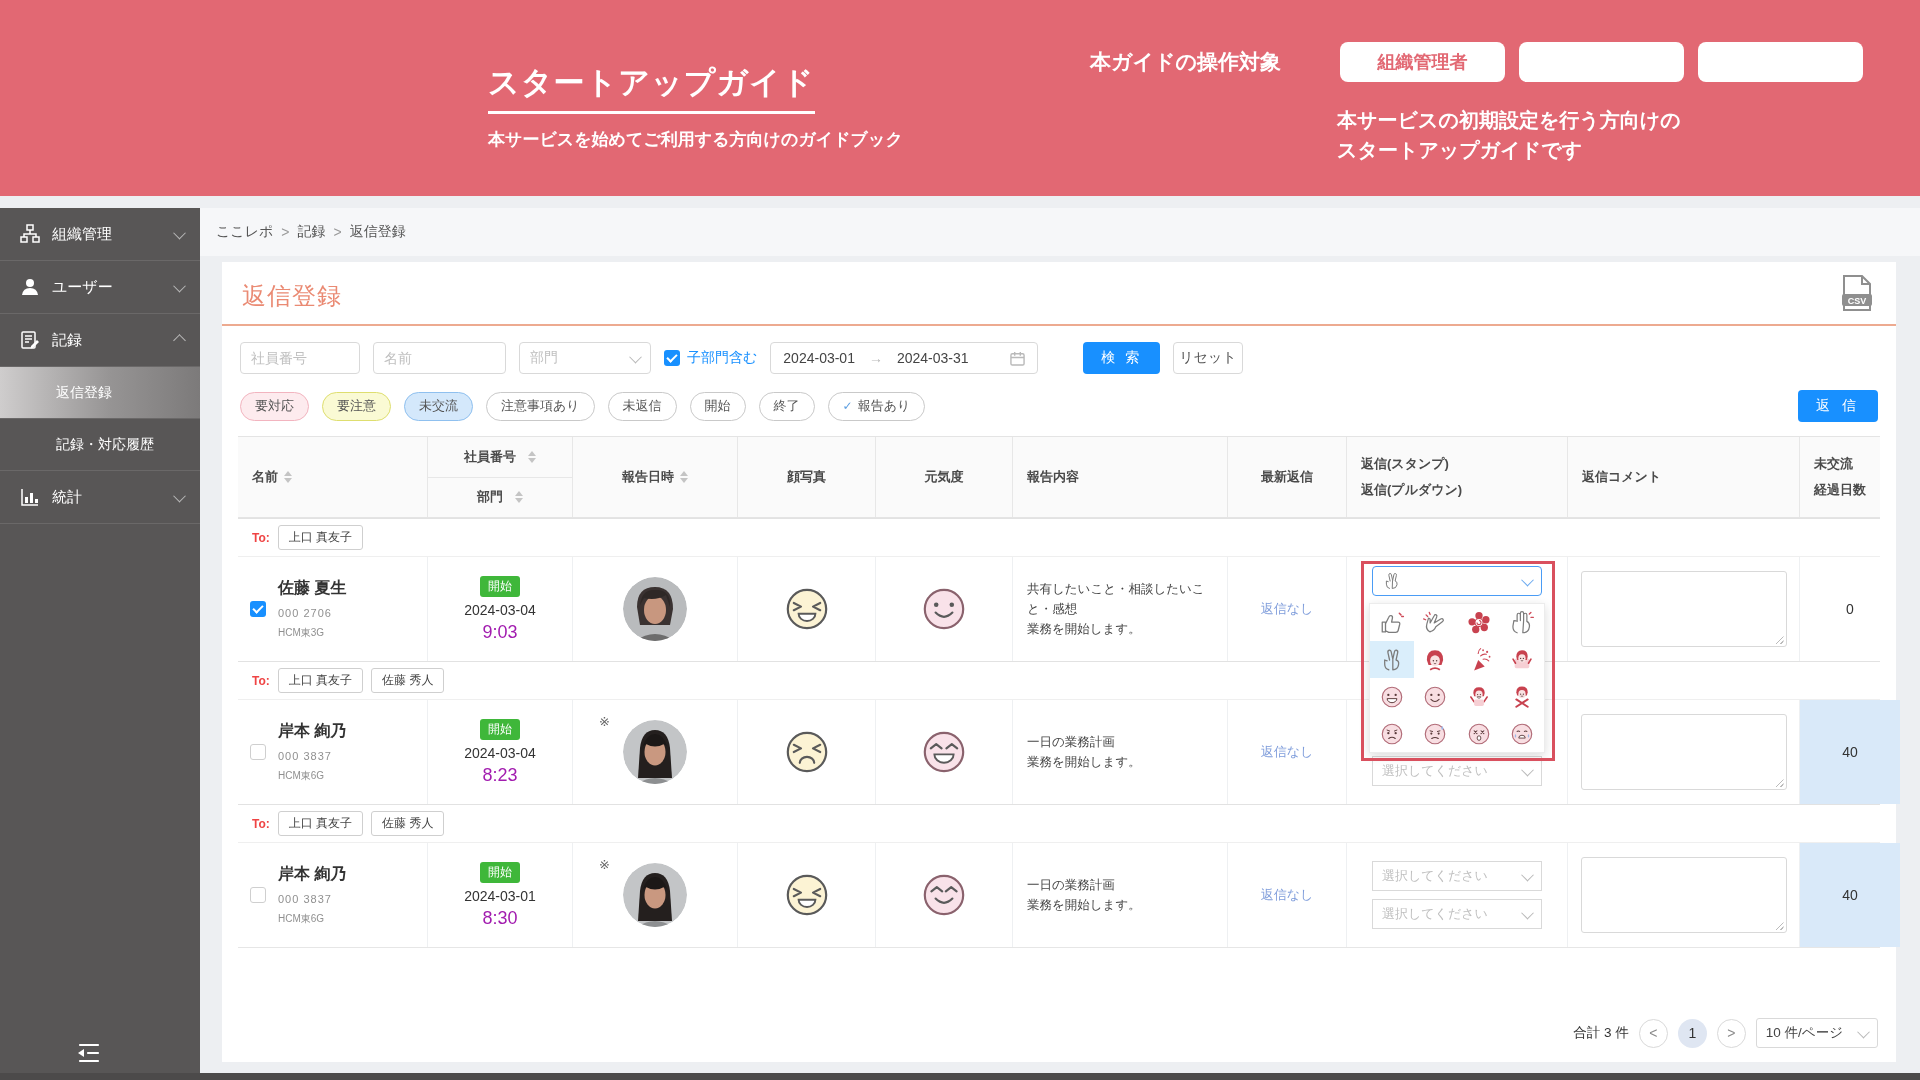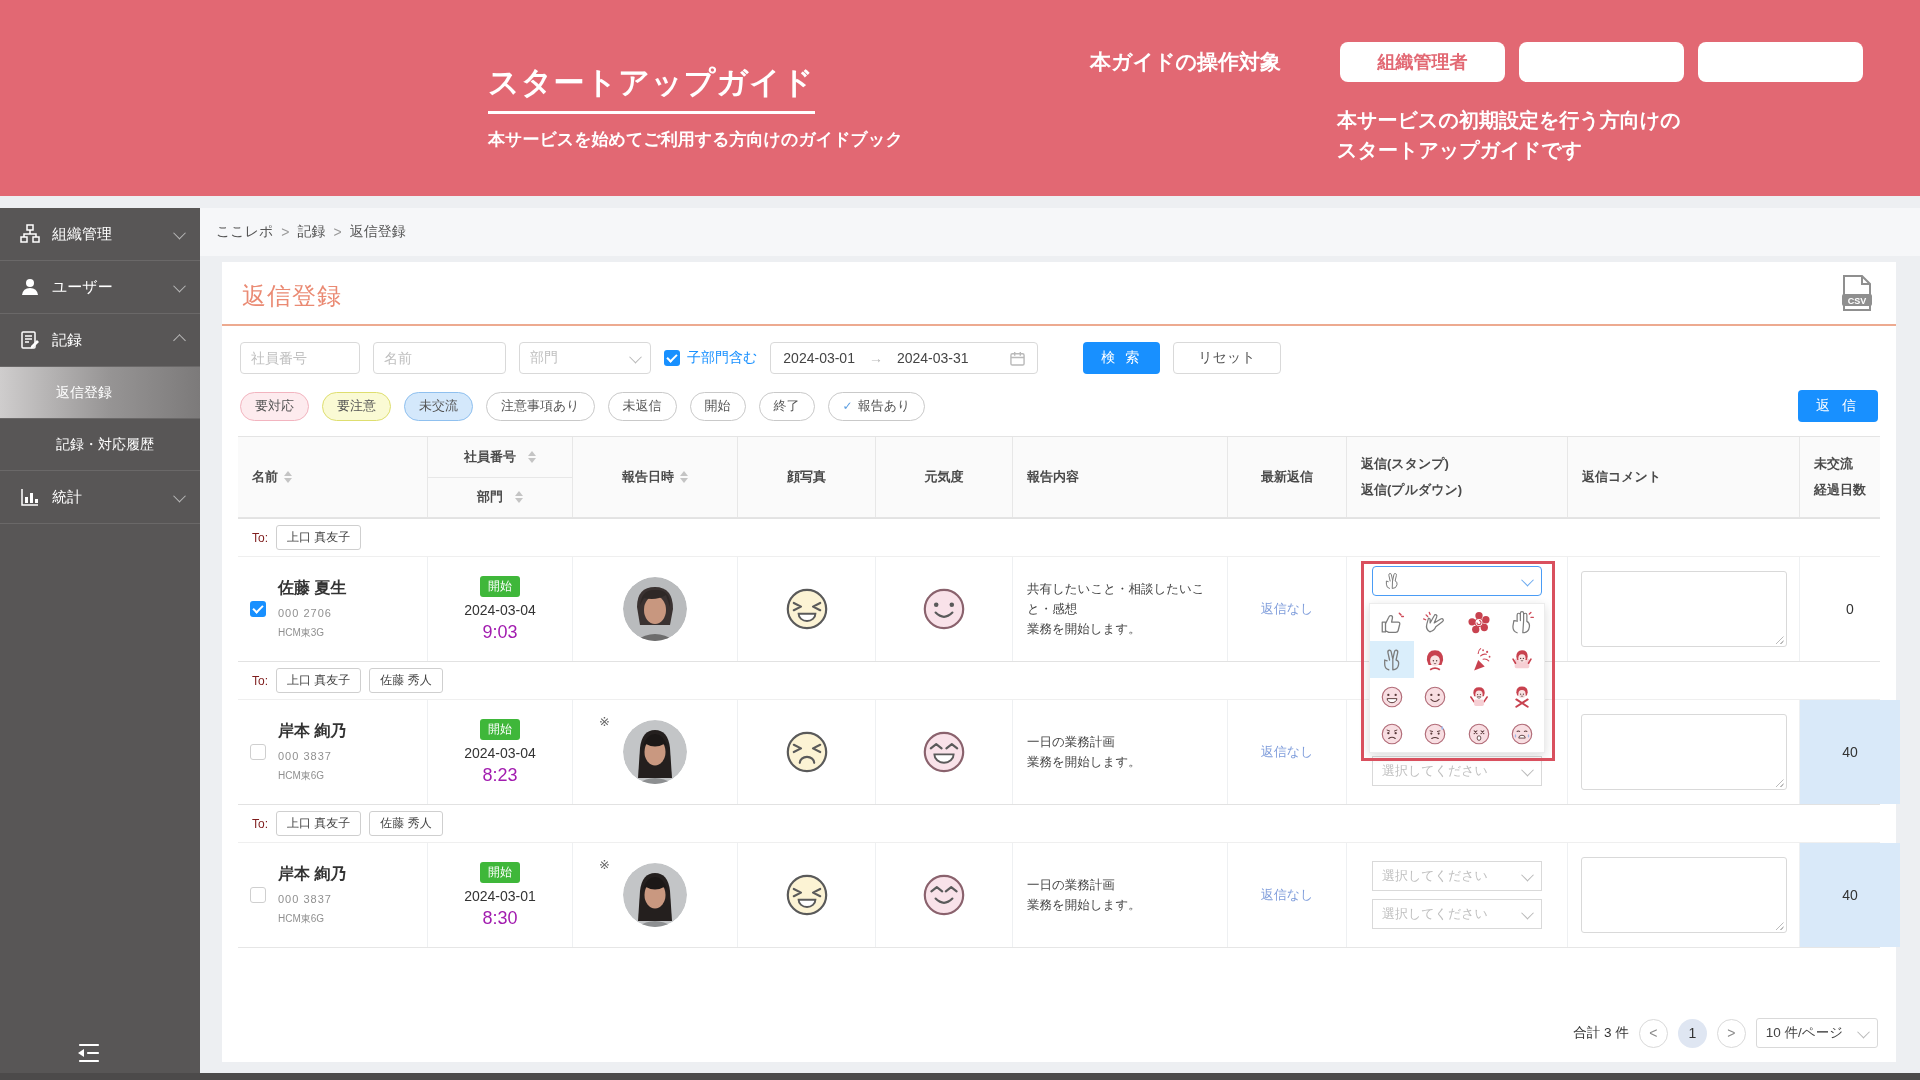--- a/index.html
+++ b/index.html
@@ -45,21 +45,21 @@
   .f-input::placeholder { color:#c0c0c0; }
   .f-select { width:132px; height:32px; border:1px solid #d9d9d9; border-radius:4px; display:flex; align-items:center; padding:0 10px; color:#c0c0c0; font-size:14px; cursor:pointer; }
   .f-select .chev, .mini-select .chev { margin-left:auto; }
   .chk-wrap { display:flex; align-items:center; gap:7px; cursor:pointer; }
   .chk { width:16px; height:16px; border-radius:3px; background:#1890ff; position:relative; }
   .chk::after { content:""; position:absolute; left:5px; top:2px; width:4px; height:8px; border:solid #fff; border-width:0 2px 2px 0; transform:rotate(45deg); }
   .chk-label { color:#1890ff; font-size:14px; }
   .date-box { height:32px; border:1px solid #d9d9d9; border-radius:4px; display:flex; align-items:center; gap:14px; padding:0 12px; font-size:14px; color:#444; width:268px; cursor:pointer; }
   .date-box .arrow { color:#b9b9b9; }
   .btn-primary { height:32px; background:#1890ff; color:#fff; border:none; border-radius:4px; font-size:14px; padding:0 18px; font-family:inherit; cursor:pointer; letter-spacing:3px;margin-left:32px; }
-  .btn-plain { height:32px; background:#fff; color:#555; border:1px solid #d9d9d9; border-radius:4px; font-size:14px; padding:0 24px; font-family:inherit; cursor:pointer; }
+  .btn-plain { height:32px; background:#fff; color:#555; border:1px solid #d9d9d9; border-radius:4px; font-size:14px; padding:0 5px; font-family:inherit; cursor:pointer; }
 
   
   .chip-row { display:flex; align-items:center; gap:13px; padding:12px 18px 12px 18px; }
   .chip { height:29px; border-radius:15px; display:flex; align-items:center; padding:0 14px; font-size:13px; color:#555; border:1px solid #c9c9c9; background:#fff; cursor:pointer; white-space:nowrap; }
   .chip.pink { background:#fdebee; border-color:#f2b4bf; }
   .chip.yellow { background:#fafad4; border-color:#dede6f; }
   .chip.blue { background:#d4e8fb; border-color:#8fc0ef; }
   .chip .ck { color:#5a9de0; margin-right:5px; font-size:12px; }
   .reply-btn { margin-left:auto; letter-spacing:4px; }
 
@@ -72,21 +72,21 @@
   .th.split { flex-direction:column; padding:0; align-items:stretch; }
   .th.split > div { flex:1; display:flex; align-items:center; justify-content:center; gap:6px; }
   .th.split > div:first-child { border-bottom:1px solid #e7e7e7; }
   .th.left { justify-content:flex-start; padding-left:14px; }
   .sort { display:inline-flex; flex-direction:column; gap:2px; margin-left:6px; }
   .sort i { width:0; height:0; border-left:4px solid transparent; border-right:4px solid transparent; }
   .sort i.up { border-bottom:5px solid #c4c4c4; }
   .sort i.dn { border-top:5px solid #c4c4c4; }
 
   .to-row { display:flex; align-items:center; gap:8px; padding:6px 0 6px 14px; border-top:1px solid #e2e2e2; }
-  .to-lbl { color:#7f1d1d; font-size:12px; }
+  .to-lbl { color:#ef4444; font-size:12px;font-weight:bold; }
   .to-tag { border:1px solid #cfcfcf; border-radius:3px; background:#fff; padding:3px 10px; font-size:12px; color:#444; }
   .trow { border-top:1px solid #efefef; }
   .td { border-right:1px solid #eef0f2; display:flex; align-items:center; justify-content:center; padding:8px 6px; min-height:104px; position:relative; }
   .td:last-child { border-right:none; }
   .td.name-cell { justify-content:flex-start; gap:12px; padding-left:12px; }
   .box-chk { width:16px; height:16px; border-radius:3px; flex:none; cursor:pointer; }
   .box-chk.on { background:#1890ff; position:relative; }
   .box-chk.on::after { content:""; position:absolute; left:5px; top:2px; width:4px; height:8px; border:solid #fff; border-width:0 2px 2px 0; transform:rotate(45deg); }
   .box-chk.off { background:#fff; border:1px solid #cfcfcf; }
   .name-stack .nm { font-size:16px; font-weight:bold; color:#333; margin-bottom:8px; }

